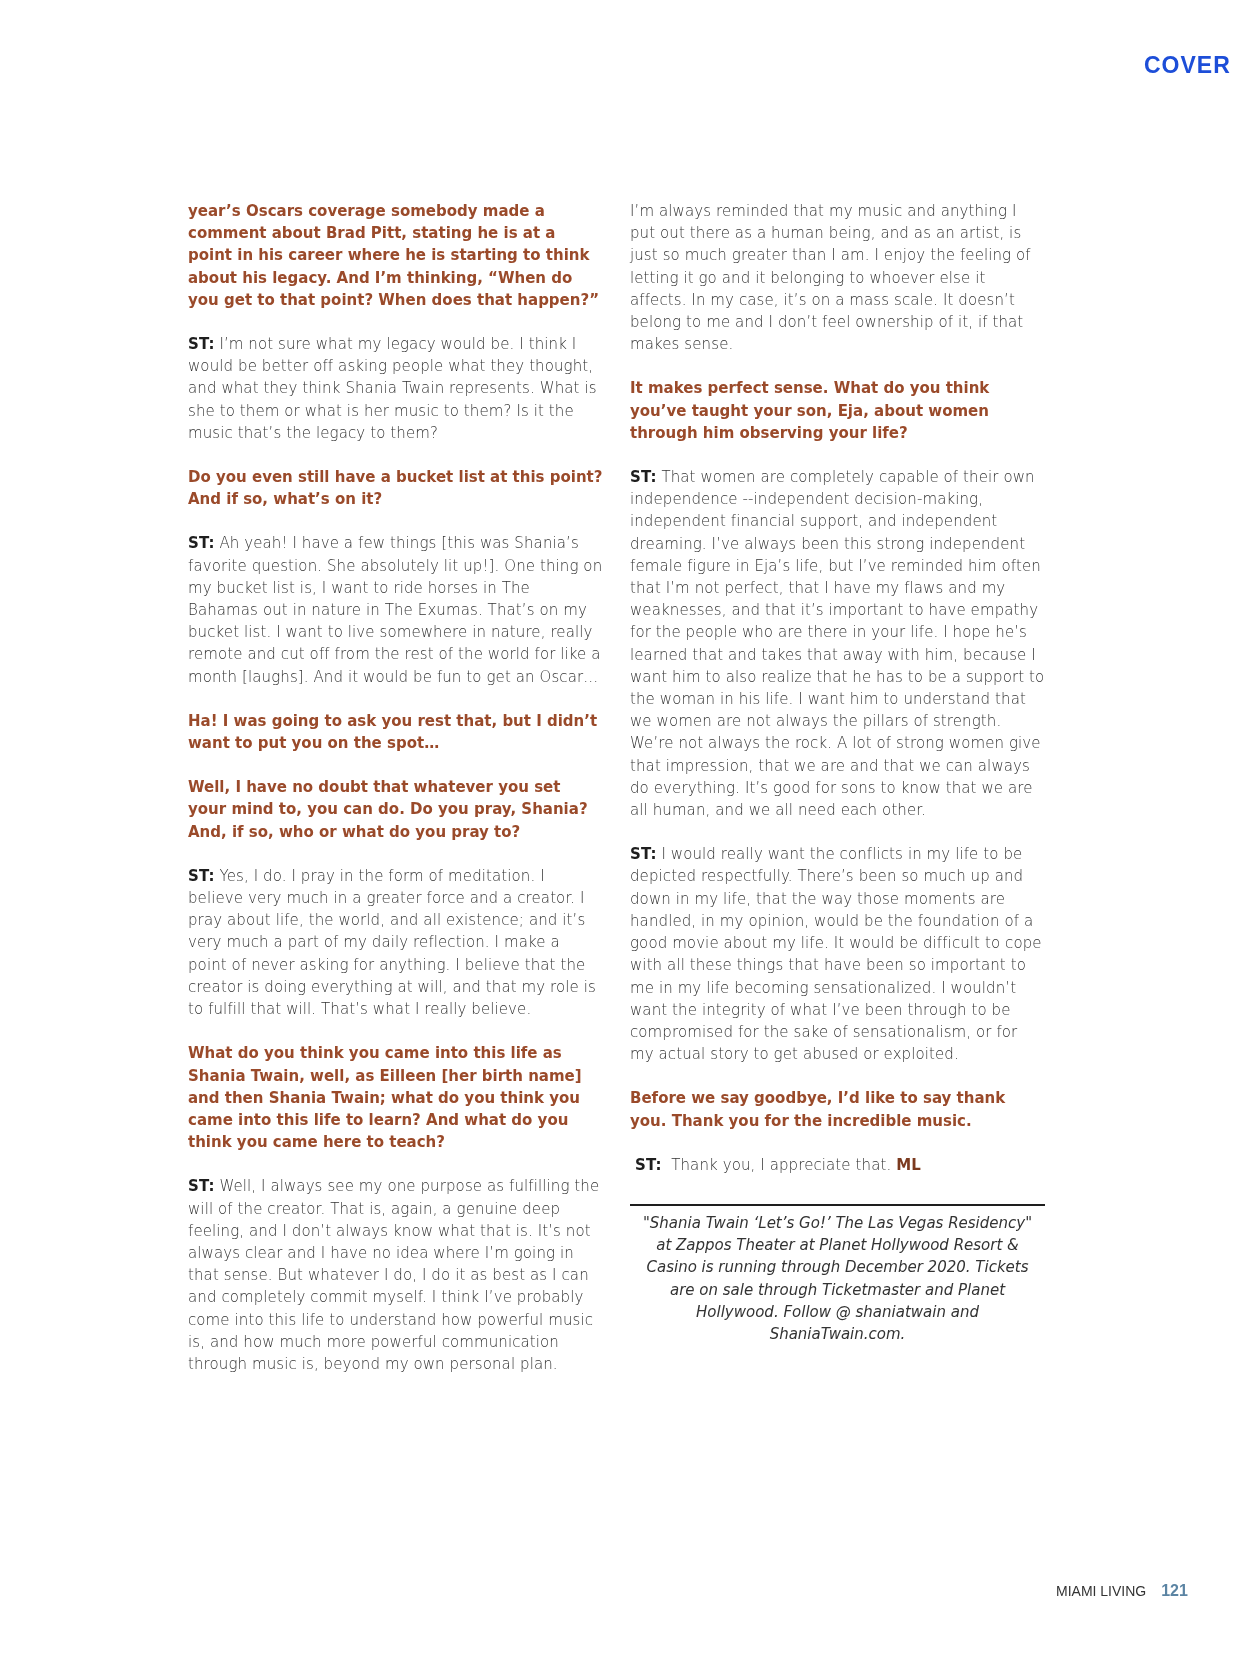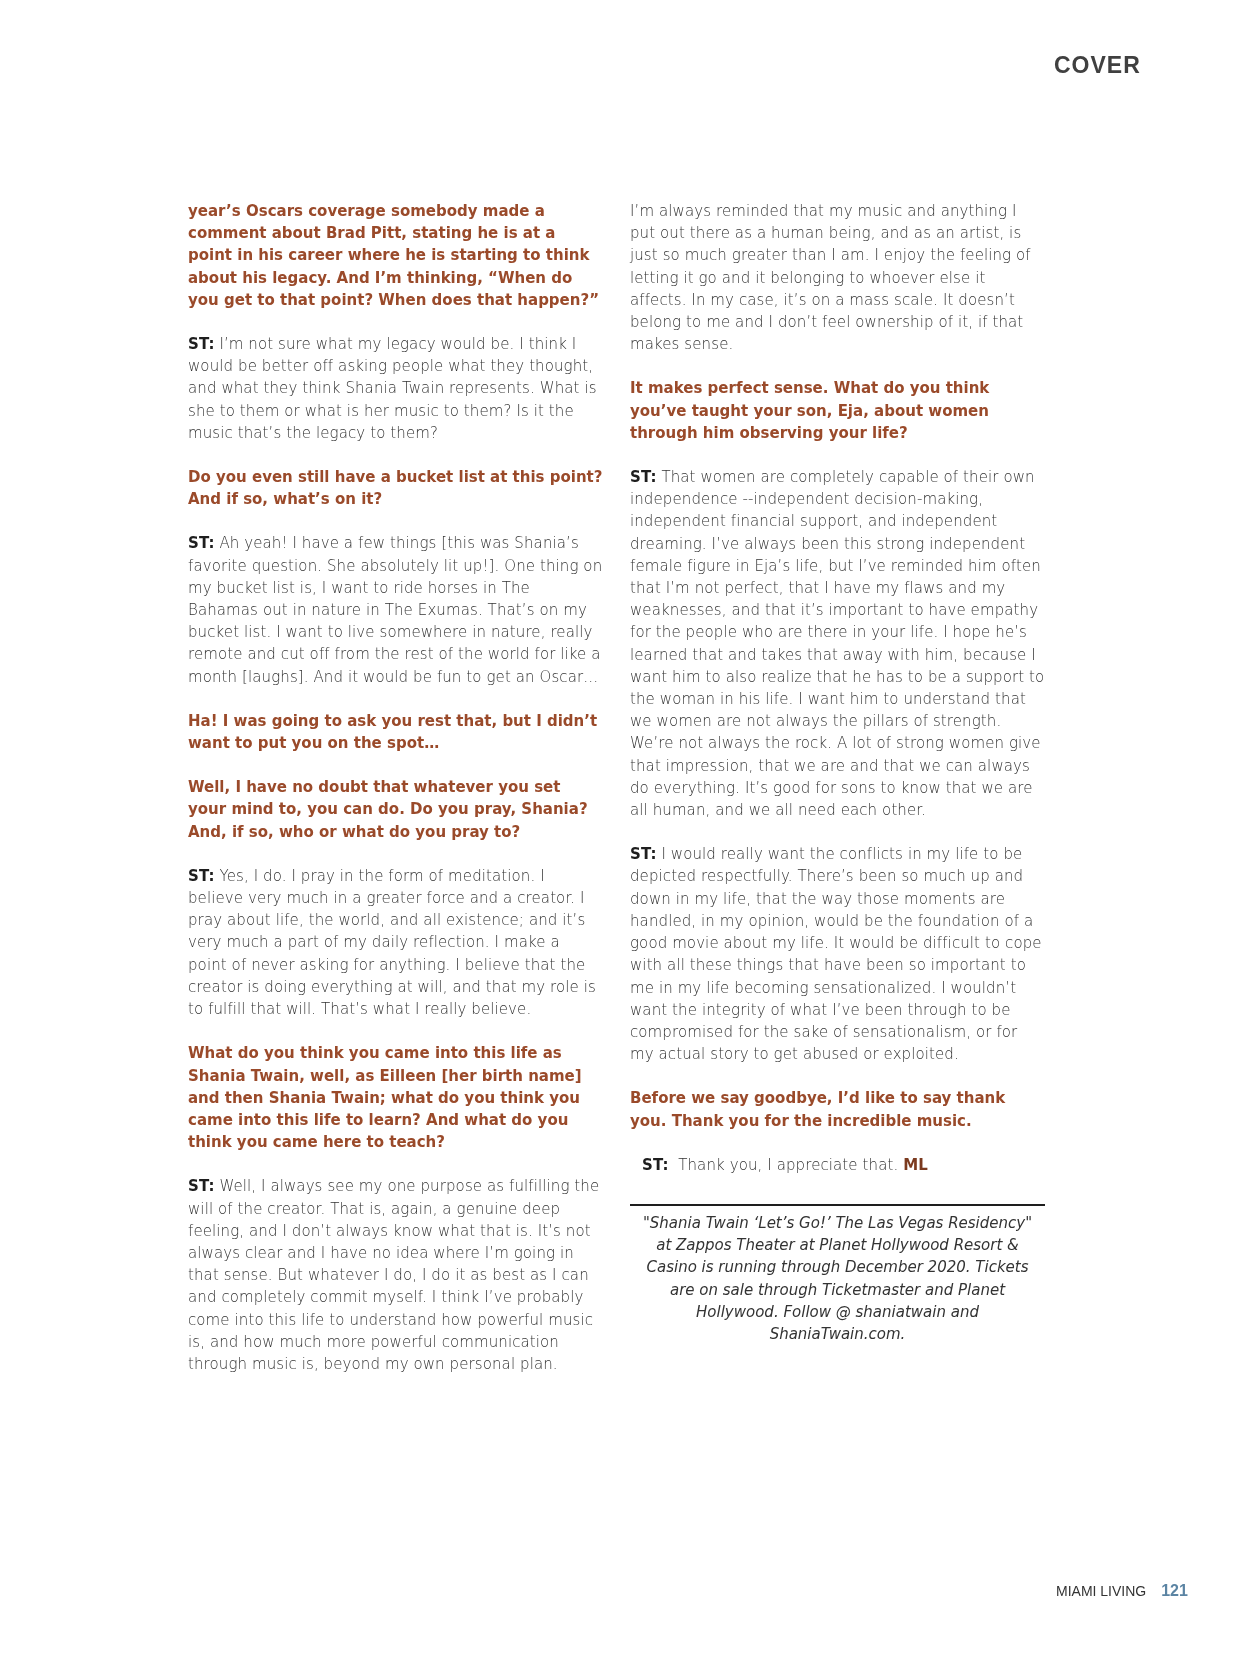--- a/index.html
+++ b/index.html
@@ -1,19 +1,19 @@
 <!DOCTYPE html>
 <html><head>
 <meta charset="utf-8">
 <style>
   html, body { margin: 0; padding: 0; background: #ffffff; }
   body { width: 1252px; height: 1666px; position: relative; overflow: hidden;
          font-family: "DejaVu Sans", sans-serif; color: #2b2b2b; }
-  .section-label { position: absolute; top: 52px; left: 1054px; font-family: "Liberation Sans", sans-serif;
-         font-weight: bold; font-size: 23px; color: #404040; letter-spacing: 1px; }
+  .section-label { position: absolute; top: 52px; left: 1144px; font-family: "Liberation Sans", sans-serif;
+         font-weight: bold; font-size: 23px; color: #1d4ed8; letter-spacing: 1px; }
   .col { position: absolute; top: 200px; width: 415px; }
   .col-left { left: 188px; }
   .col-right { left: 630px; }
   .col p { margin: 0 0 22px 0; font-size: 15px; line-height: 22.2px; }
   .q { color: #9a4a2a; font-weight: bold; font-family: "DejaVu Sans", sans-serif; font-size: 15px; }
   .a { color: #333333; font-weight: 300; letter-spacing: 0.1px; }
   .spk { font-weight: bold; color: #1e1e1e; }
   .sign { font-weight: bold; color: #7b3a1f; }
   .rule { border: 0; border-top: 2px solid #1e1e1e; margin: 28px 0 6px 0; width: 415px; }
   .note { font-style: italic; font-size: 15px; line-height: 22.2px; color: #333; text-align: center; margin: 0; padding: 0 10px; }
@@ -36,18 +36,18 @@
   <p class="q">What do you think you came into this life as Shania Twain, well, as Eilleen [her birth name] and then Shania Twain; what do you think you came into this life to learn? And what do you think you came here to teach?</p>
   <p class="a"><span class="spk">ST:</span><span> Well, I always see my one purpose as fulfilling the will of the creator. That is, again, a genuine deep feeling, and I don’t always know what that is. It’s not always clear and I have no idea where I’m going in that sense. But whatever I do, I do it as best as I can and completely commit myself. I think I’ve probably come into this life to understand how powerful music is, and how much more powerful communication through music is, beyond my own personal plan.</span></p>
 </div>
 
 <div class="col col-right">
   <p class="a">I’m always reminded that my music and anything I put out there as a human being, and as an artist, is just so much greater than I am. I enjoy the feeling of letting it go and it belonging to whoever else it affects. In my case, it’s on a mass scale. It doesn’t belong to me and I don’t feel ownership of it, if that makes sense.</p>
   <p class="q">It makes perfect sense. What do you think you’ve taught your son, Eja, about women through him observing your life?</p>
   <p class="a"><span class="spk">ST:</span><span> That women are completely capable of their own independence --independent decision-making, independent financial support, and independent dreaming. I’ve always been this strong independent female figure in Eja’s life, but I’ve reminded him often that I’m not perfect, that I have my flaws and my weaknesses, and that it’s important to have empathy for the people who are there in your life. I hope he’s learned that and takes that away with him, because I want him to also realize that he has to be a support to the woman in his life. I want him to understand that we women are not always the pillars of strength. We’re not always the rock. A lot of strong women give that impression, that we are and that we can always do everything. It’s good for sons to know that we are all human, and we all need each other.</span></p>
   <p class="a"><span class="spk">ST:</span><span> I would really want the conflicts in my life to be depicted respectfully. There’s been so much up and down in my life, that the way those moments are handled, in my opinion, would be the foundation of a good movie about my life. It would be difficult to cope with all these things that have been so important to me in my life becoming sensationalized. I wouldn’t want the integrity of what I’ve been through to be compromised for the sake of sensationalism, or for my actual story to get abused or exploited.</span></p>
   <p class="q">Before we say goodbye, I’d like to say thank you. Thank you for the incredible music.</p>
-  <p class="a" style="margin-left:12px;white-space:pre-wrap;"><span class="spk">ST:</span><span>  Thank you, I appreciate that. </span><span class="sign">ML</span></p>
+  <p class="a" style="margin-left:5px;white-space:pre-wrap;"><span class="spk">ST:</span><span>  Thank you, I appreciate that. </span><span class="sign">ML</span></p>
   <hr class="rule">
   <p class="note">"Shania Twain ‘Let’s Go!’ The Las Vegas Residency" at Zappos Theater at Planet Hollywood Resort &amp; Casino is running through December 2020. Tickets are on sale through Ticketmaster and Planet Hollywood. Follow @ shaniatwain and ShaniaTwain.com.</p>
 </div>
 
 <div class="footer"><span>MIAMI LIVING </span><span class="pg">121</span></div>
 
 </body></html>

